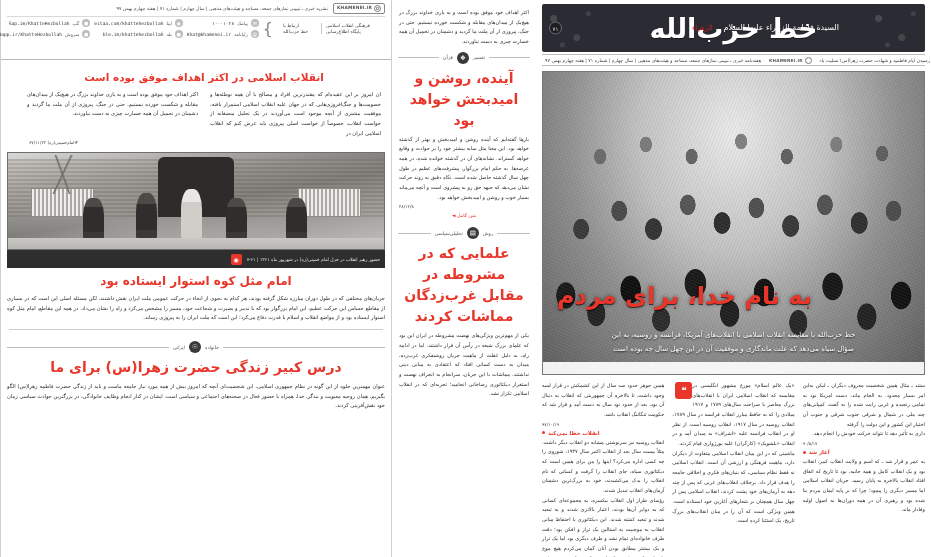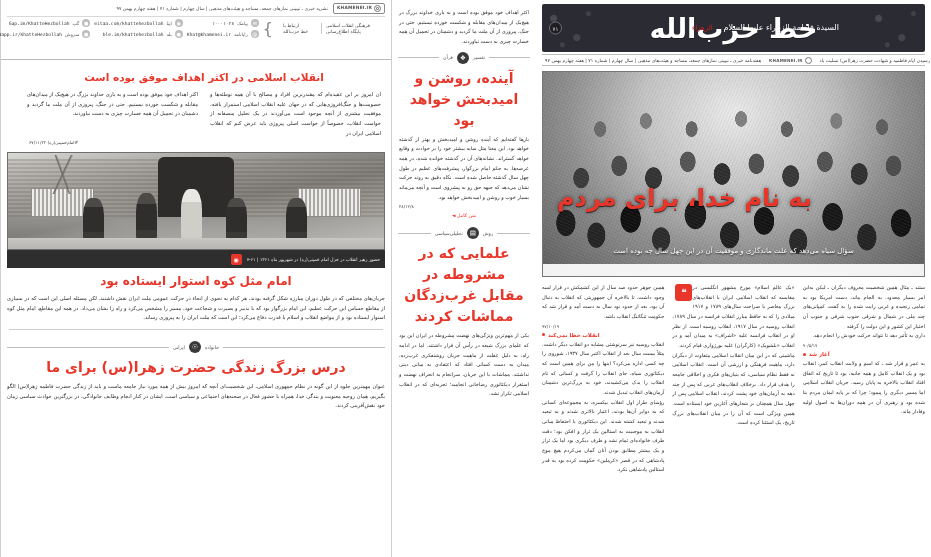--- a/index.html
+++ b/index.html
@@ -252,21 +252,21 @@
   .mast-meta .kh {
     display: inline-flex; align-items: center; gap: 2px;
     font-size: 4.2px; font-weight: bold; color: #5a5a5a; letter-spacing: .2px;
   }
   .mast-meta .kh .ring2 {
     width: 7px; height: 7px; border-radius: 50%; border: 1.2px solid #7a7a7a;
   }
 
   .hero {
     margin: 5px 6px 0 6px;
-    height: 206px; position: relative; overflow: hidden;
+    height: 304px; position: relative; overflow: hidden;
     border: 1px solid #777;
     background:
       radial-gradient(ellipse at 50% 20%, #eaeaea 0%, #c2c2c2 35%, #8f8f8f 62%, #5c5c5c 100%);
   }
   .hero .crowd {
     position: absolute; inset: 0;
     background:
       radial-gradient(ellipse 16px 22px at 6% 74%, #1b1b1b 0 58%, transparent 62%),
       radial-gradient(ellipse 15px 21px at 14% 80%, #242424 0 58%, transparent 62%),
       radial-gradient(ellipse 17px 23px at 23% 72%, #101010 0 58%, transparent 62%),
@@ -448,21 +448,21 @@
 
     <div class="sep-rule"></div>
 
     <div class="rubric">
       <span class="line"></span>
       <span class="tag">ایرانی</span>
       <span class="badge">☉</span>
       <span class="tag">خانواده</span>
       <span class="line"></span>
     </div>
-    <div class="rubric-title">درس بزرگ زندگی حضرت زهرا(س) برای ما</div>
+    <div class="rubric-title">درس کبیر زندگی حضرت زهرا(س) برای ما</div>
     <p class="rc-article-text">عنوان مهمترین جلوه از این گونه در نظام جمهوری اسلامی، این شخصیت‌ای آنچه که امروز بیش از همه مورد نیاز جامعه ماست و باید از زندگی حضرت فاطمه زهرا(س) الگو بگیریم، همان روحیه معنویت و بندگی خدا، همراه با حضور فعال در صحنه‌های اجتماعی و سیاسی است. ایشان در کنار انجام وظایف خانوادگی، در بزرگترین حوادث سیاسی زمان خود نقش‌آفرینی کردند.</p>
   </div>
 
   <div class="midcol">
     <div class="mc-top-pad"></div>
 
     <p class="mc-text">اکثر اهداف خود موفق بوده است و به یاری خداوند بزرگ در هیچ‌یک از میدان‌های مقابله و شکست خورده نیستیم. حتی در جنگ، پیروزی از آن ملت ما گردید و دشمنان در تحمیل آن همه خسارت چیزی به دست نیاوردند.</p>
 
     <div class="rubric">
       <span class="line"></span>
@@ -508,20 +508,21 @@
       </span>
       <span class="div"></span>
       <span class="seg" style="flex:1;text-align:left;">فرا رسیدن ایام فاطمیه و شهادت حضرت زهرا(س) تسلیت باد</span>
     </div>
 
     <div class="hero">
       <div class="crowd"></div>
       <div class="grain"></div>
       <div class="hero-headline">به نام خدا، برای مردم</div>
       <div class="hero-sub">
+        <div>خط حزب‌الله با مقایسه انقلاب اسلامی با انقلاب‌های آمریکا، فرانسه و روسیه، به این</div>
         <div>سؤال سیاه می‌دهد که علت ماندگاری و موفقیت آن در این چهل سال چه بوده است</div>
       </div>
       <div class="hero-white-strip"></div>
     </div>
 
     <div class="main-body">
 
       <div class="mb-col">
         <p class="mb-text">همین جوهر حدود صد سال از این کشمکش در قرار لسه وجود داشت، تا بالاخره آن جمهوریتی که انقلاب به دنبال آن بود، بعد از حدود نود سال به دست آمد و قرار شد که حکومت تنگاتنگ انقلاب باشد.</p>
         <div class="date-ref">۹۷/۱۰/۱۹</div>

